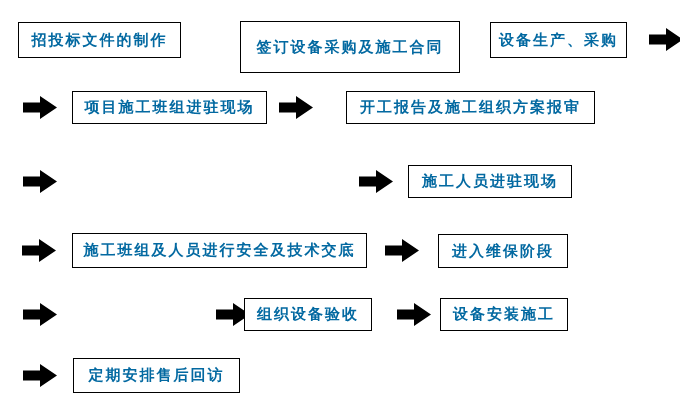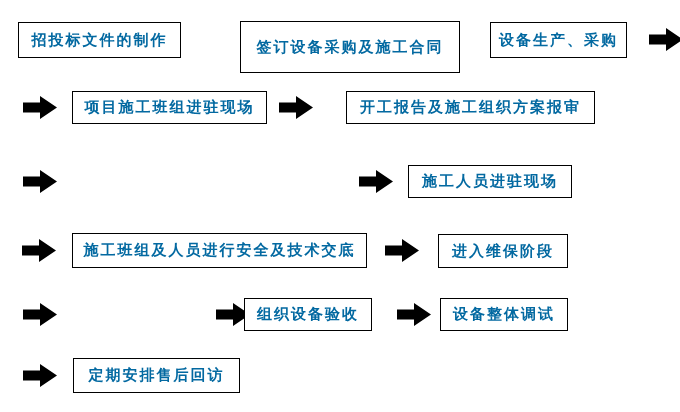--- a/index.html
+++ b/index.html
@@ -76,20 +76,20 @@
   <svg class="arrow" style="left:23px;top:303px" width="34" height="23" viewBox="0 0 34 23">
     <path d="M0,6.5 H17 V0 L34,11.5 L17,23 V16.5 H0 Z"></path>
     </svg>
   <svg class="arrow" style="left:216px;top:303px" width="34" height="23" viewBox="0 0 34 23">
     <path d="M0,6.5 H17 V0 L34,11.5 L17,23 V16.5 H0 Z"></path>
     </svg>
   <div class="node" style="left:244px;top:298px;width:128px;height:33px">组织设备验收</div>
   <svg class="arrow" style="left:397px;top:303px" width="34" height="23" viewBox="0 0 34 23">
     <path d="M0,6.5 H17 V0 L34,11.5 L17,23 V16.5 H0 Z"></path>
     </svg>
-  <div class="node" style="left:440px;top:298px;width:128px;height:33px">设备整体调试</div>
+  <div class="node" style="left:440px;top:298px;width:128px;height:33px">设备安装施工</div>
 
   <svg class="arrow" style="left:23px;top:364px" width="34" height="23" viewBox="0 0 34 23">
     <path d="M0,6.5 H17 V0 L34,11.5 L17,23 V16.5 H0 Z"></path>
     </svg>
   <div class="node" style="left:73px;top:358px;width:167px;height:35px">定期安排售后回访</div>
 
 </div>
 
 </body></html>

